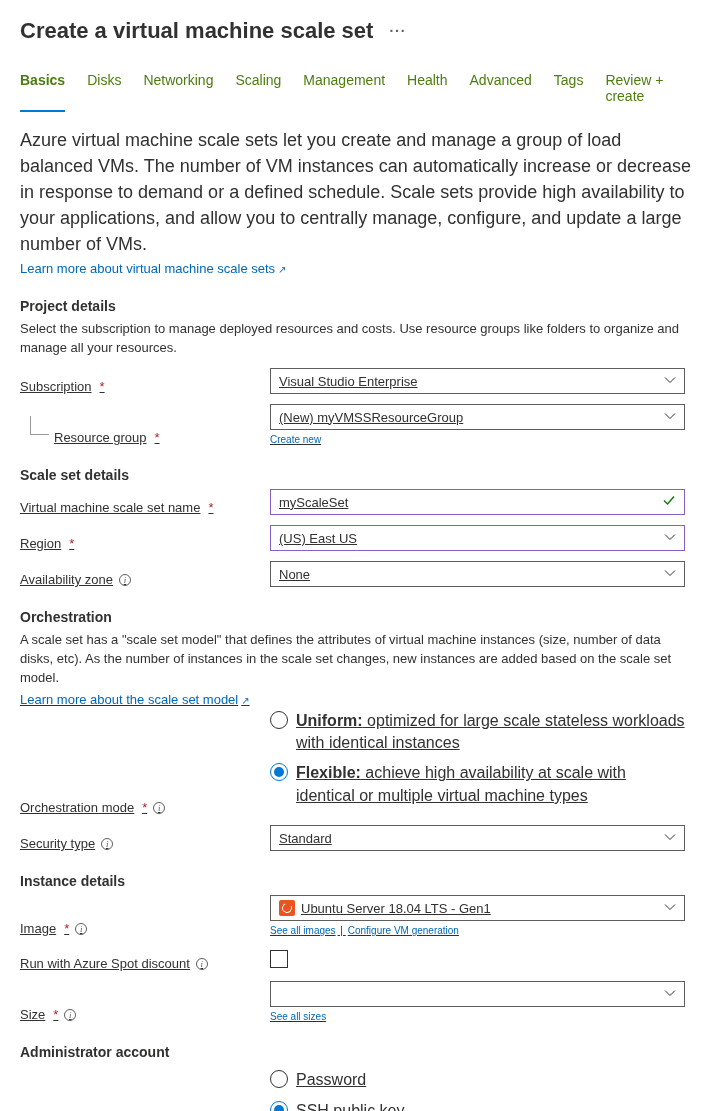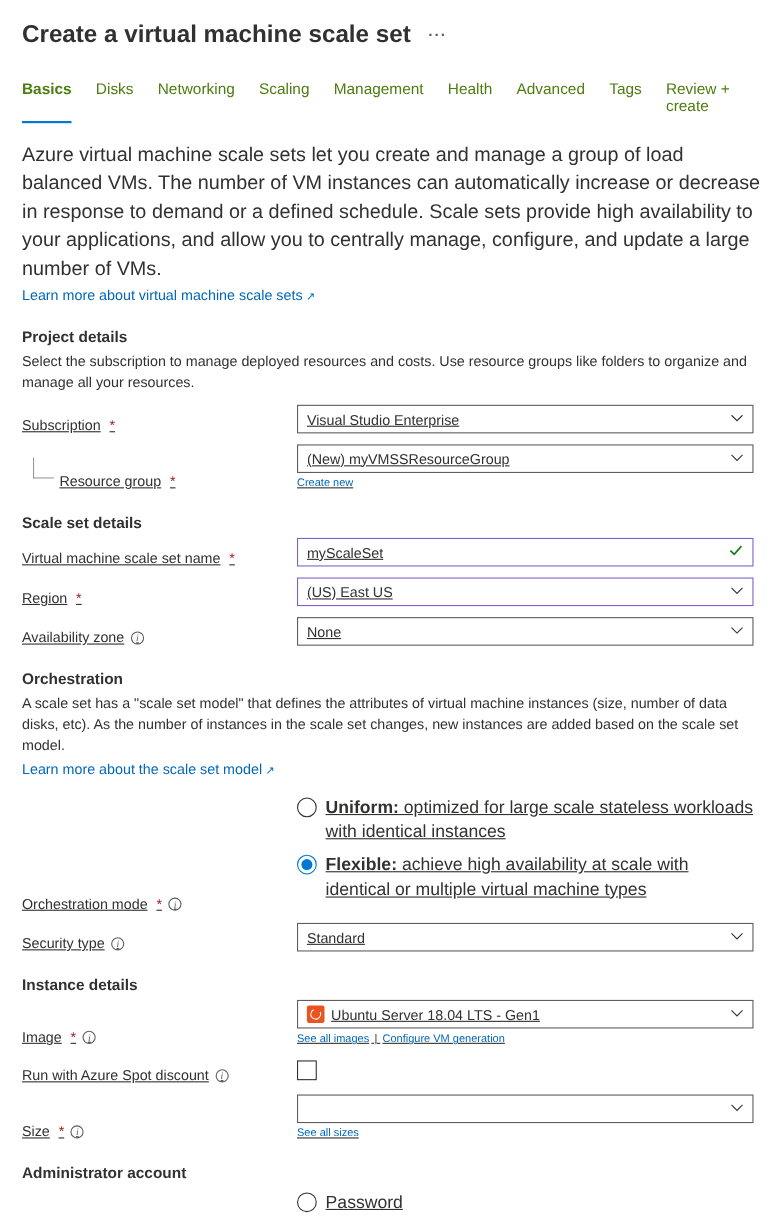--- a/index.html
+++ b/index.html
@@ -267,21 +267,21 @@
       <span>None</span>
       <span class="chev"><svg viewBox="0 0 12 12">
             <path d="M1 4 L6 9 L11 4" fill="none" stroke="#323130" stroke-width="1"></path>
           </svg></span>
     </div>
   </div>
 </div>
 
 <h2>Orchestration</h2>
 <div class="desc">A scale set has a "scale set model" that defines the attributes of virtual machine instances (size, number of data disks, etc). As the number of instances in the scale set changes, new instances are added based on the scale set model.</div>
-<div style="margin-top:-6px; margin-bottom:14px;"><span class="link"><span>Learn more about the scale set model</span><span class="ext-icon">↗</span></span></div>
+<div style="margin-top:-6px; text-decoration:underline;"><span class="link"><span>Learn more about the scale set model</span><span class="ext-icon">↗</span></span></div>
 
 <div class="row">
   <div class="row-label">
     <span>Orchestration mode</span>
       <span class="req">*</span>
     <span class="info">i</span>
   </div>
   <div class="row-control">
     <div class="radio-group">
       <div class="radio-row">

